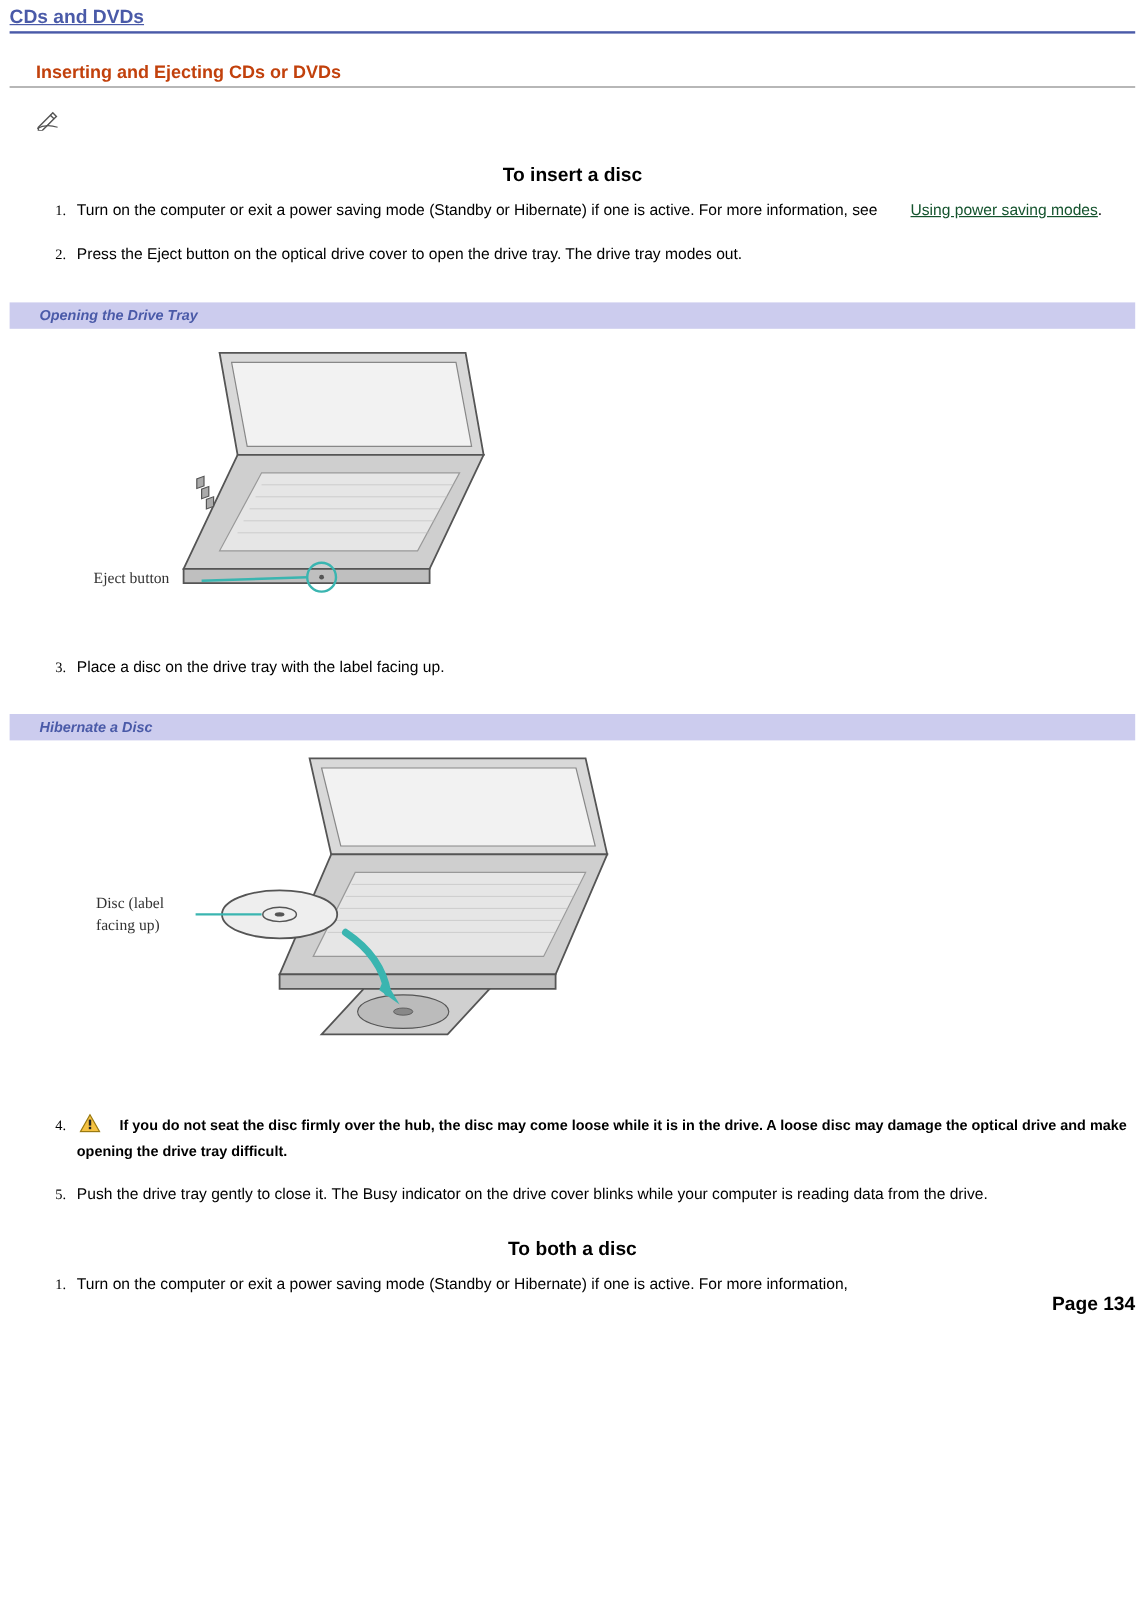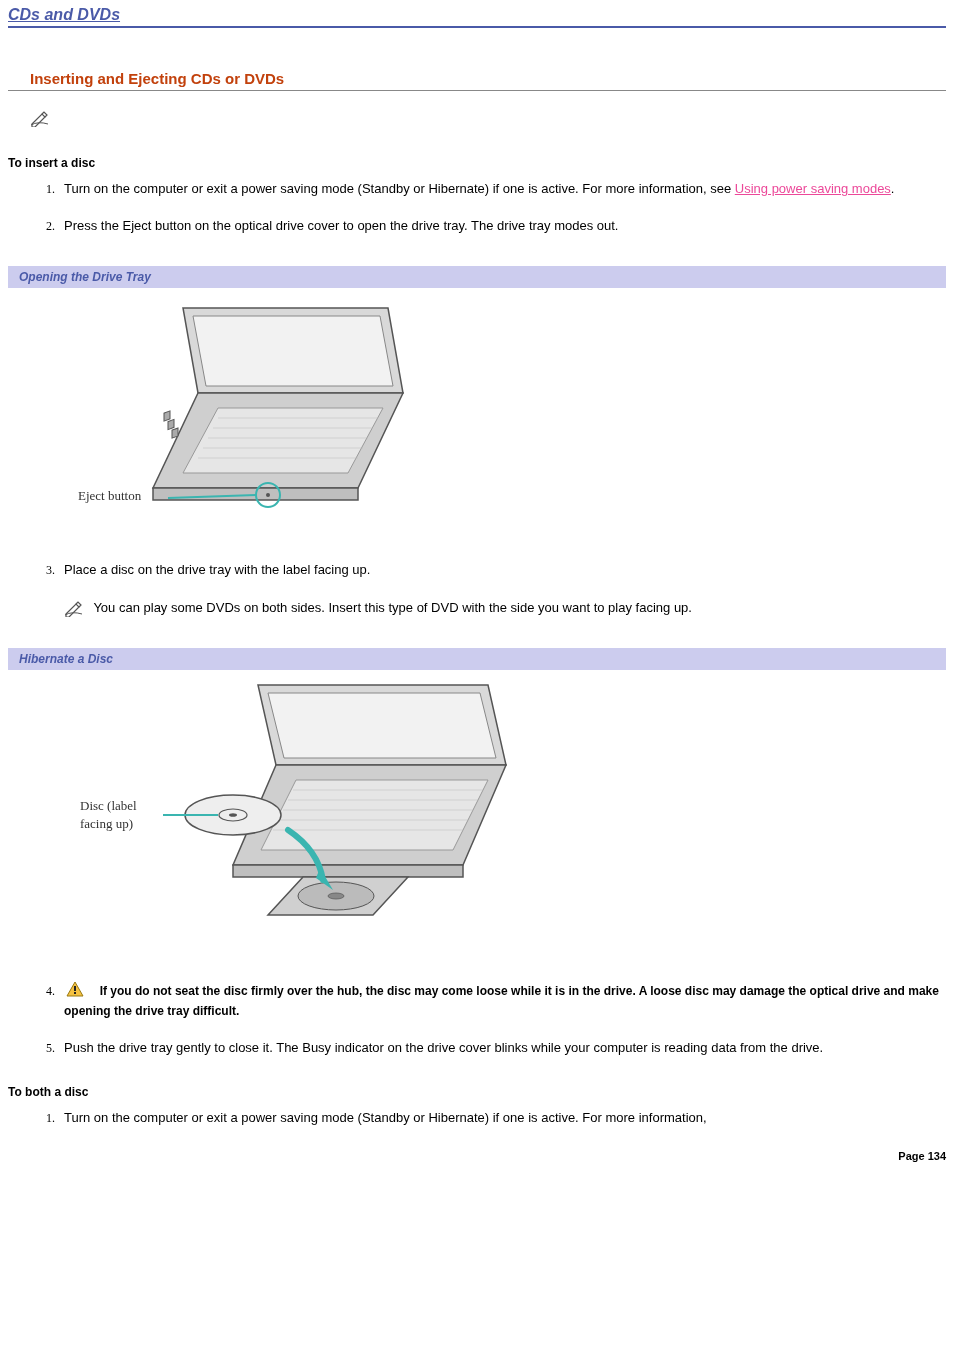--- a/index.html
+++ b/index.html
@@ -10,25 +10,24 @@
     margin: 0;
     padding: 6px 8px 20px 8px;
     width: 954px;
     position: relative;
     background: #fff;
   }
   .top-title {
     color: #4a5aa8;
     font-weight: bold;
     font-size: 16px;
-    font-style: italic;
     text-decoration: underline;
     border-bottom: 2px solid #4a5aa8;
     padding-bottom: 2px;
-    margin-bottom: 42px;
+    margin-bottom: 24px;
   }
   .section-title {
     color: #c2410c;
     font-weight: bold;
     font-size: 15px;
     border-bottom: 1px solid #888;
     padding: 0 0 3px 22px;
     margin: 20px 0 18px 0;
   }
   .note-line {
@@ -36,49 +35,51 @@
     line-height: 1.45;
   }
   .note-icon {
     display: inline-block;
     vertical-align: middle;
     margin-right: 4px;
   }
   .note-icon svg { display: block; }
   .sub-heading {
     font-weight: bold;
-    font-size: 12px;
+    font-size: 16px;
     margin: 28px 0 10px 0;
+    text-align: center;
   }
   ol.steps {
     margin: 0 0 0 20px;
     padding: 0 0 0 30px;
   }
   ol.steps > li {
     margin-bottom: 18px;
     padding-left: 6px;
     line-height: 1.45;
     font-family: Verdana, Geneva, sans-serif;
     font-size: 13px;
   }
   ol.steps > li::marker {
     font-family: "Times New Roman", serif;
     font-size: 12px;
   }
   a.inline-link {
-    color: #ec4899;
+    color: #14532d;
     text-decoration: underline;
+    margin-left: 24px;
   }
   .figure-caption {
     background: #ccccee;
     color: #4a5aa8;
     font-weight: bold;
     font-style: italic;
     font-size: 12px;
-    padding: 4px 11px;
+    padding: 4px 25px;
     margin: 30px 0 0 0;
   }
   .figure-container {
     padding: 10px 0 30px 60px;
   }
   .figure-svg-box {
     width: 360px;
     height: 230px;
   }
   .figure2-svg-box {
@@ -97,22 +98,22 @@
     font-weight: bold;
     font-size: 12px;
   }
   .warn-block {
     margin: 18px 0 14px 0;
     line-height: 1.4;
   }
   .page-footer {
     position: absolute;
     right: 8px;
-    bottom: 4px;
-    font-size: 11px;
+    bottom: 20px;
+    font-size: 16px;
     font-weight: bold;
   }
 </style>
 </head>
 <body>
 
 <div class="top-title">CDs and DVDs</div>
 
 <div class="section-title">Inserting and Ejecting CDs or DVDs</div>
 
@@ -167,30 +168,20 @@
 
     <line x1="100" y1="200" x2="188" y2="197" stroke="#3ab5b0" stroke-width="2"></line>
 
     <text x="10" y="202" font-family="Verdana" font-size="13" fill="#333">Eject button</text>
   </svg>
 </div>
 
 <ol class="steps" start="3">
   <li>
     <span>Place a disc on the drive tray with the label facing up.</span>
-    <div class="nested-note">
-      <span class="note-icon">
-        <svg width="22" height="16" viewBox="0 0 22 16">
-          <path d="M2 13 L12 3 L15 6 L5 16 L2 16 Z" fill="none" stroke="#555" stroke-width="1.2"></path>
-          <path d="M12 3 L14 1 L17 4 L15 6" fill="none" stroke="#555" stroke-width="1.2"></path>
-          <path d="M1 14 Q8 10 18 13" fill="none" stroke="#555" stroke-width="1"></path>
-        </svg>
-      </span>
-      <span>You can play some DVDs on both sides. Insert this type of DVD with the side you want to play facing up.</span>
-    </div>
   </li>
 </ol>
 
 <div class="figure-caption">Hibernate a Disc</div>
 <div class="figure-container">
   <svg class="figure2-svg-box" viewBox="0 0 450 250">
 
     <polygon points="190,5 420,5 438,85 208,85" fill="#d9d9d9" stroke="#555" stroke-width="1.5"></polygon>
     <polygon points="200,13 412,13 428,78 216,78" fill="#f2f2f2" stroke="#888" stroke-width="1"></polygon>
 

